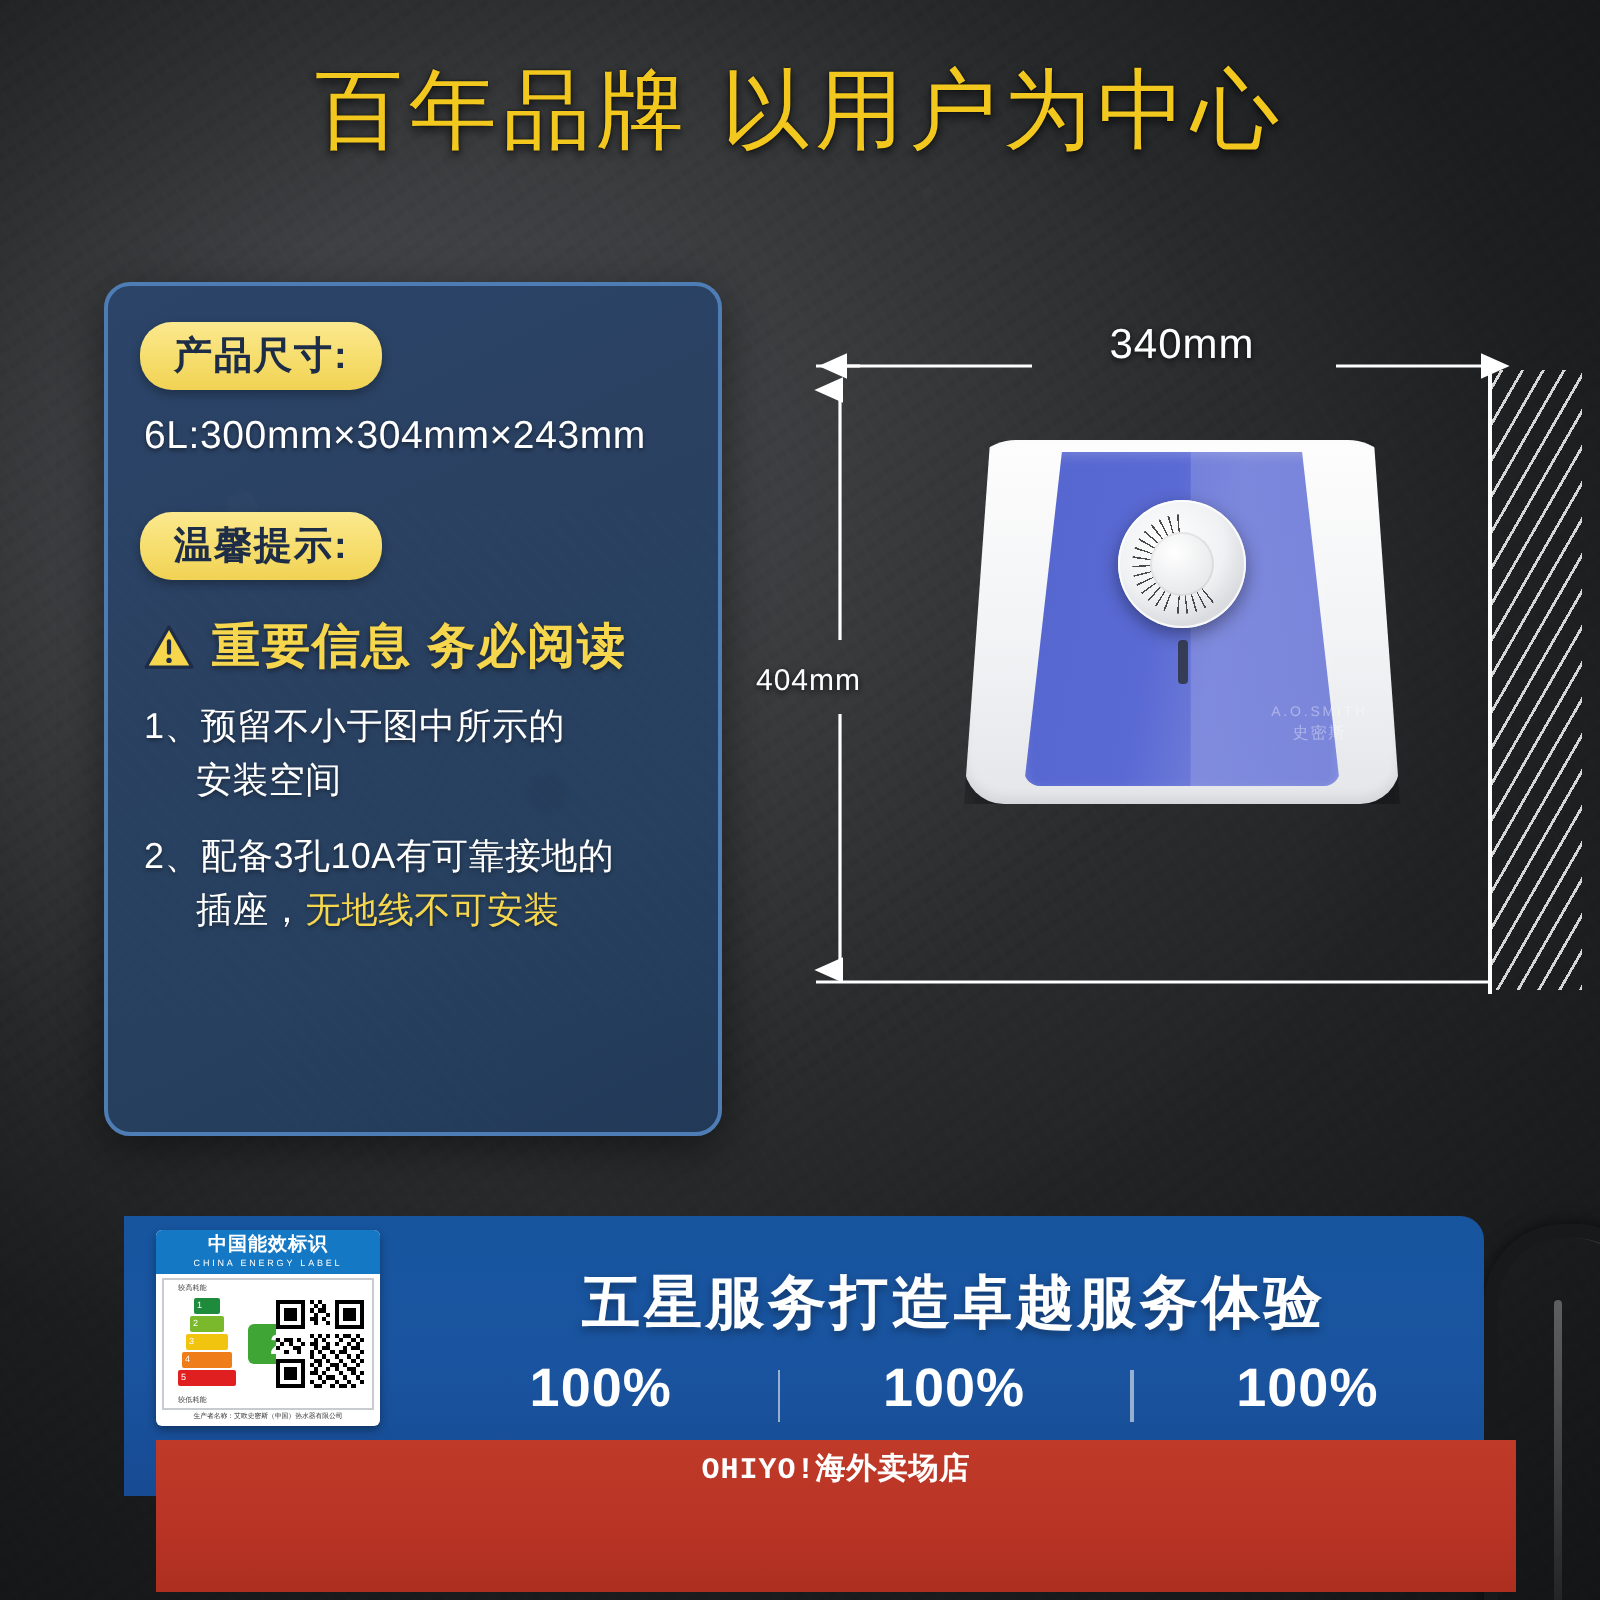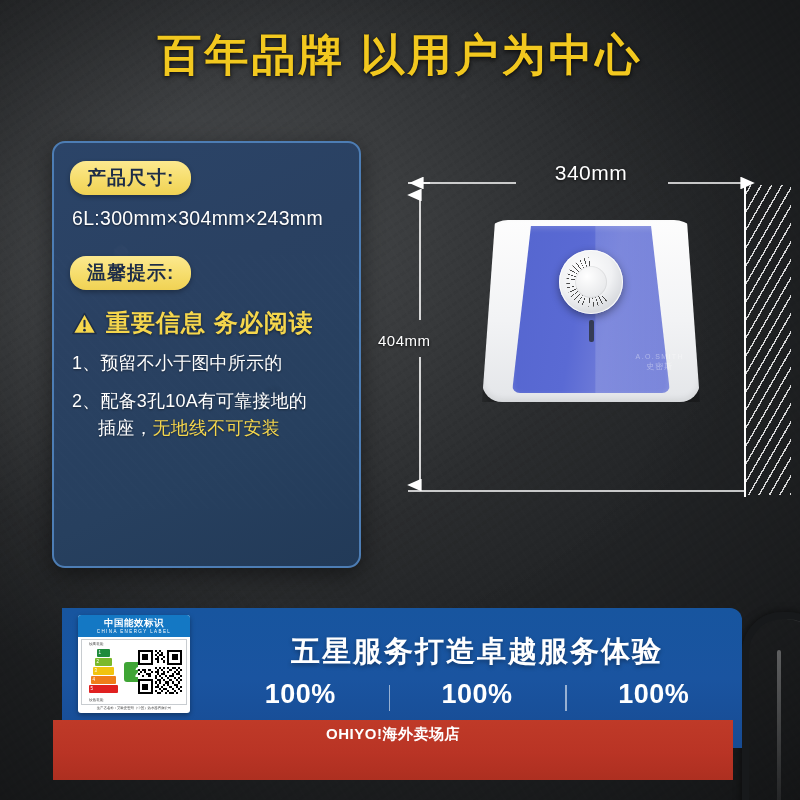--- a/index.html
+++ b/index.html
@@ -42,21 +42,21 @@
   }
   .pipe-hl{
     position:absolute;left:777px;top:650px;width:4px;height:160px;
     background:linear-gradient(180deg,rgba(255,255,255,.30),rgba(255,255,255,.05));
     border-radius:2px;
   }
 
   
   .headline{
     position:absolute;left:0;top:26px;width:800px;text-align:center;
-    font-size:44px;font-weight:bold;letter-spacing:3px;
+    font-size:44px;font-weight:normal;letter-spacing:3px;
     color:#f2c81f;
     text-shadow:0 2px 5px rgba(0,0,0,.75), 0 0 1px rgba(0,0,0,.9);
     white-space:nowrap;
   }
 
   
   .panel{
     position:absolute;left:52px;top:141px;width:305px;height:423px;
     background:linear-gradient(155deg,#2b4468 0%,#2a4162 35%,#27405f 70%,#223a58 100%);
     border:2px solid #4d7db4;
@@ -245,22 +245,23 @@
     flex:1;text-align:center;color:#ffffff;font-size:27px;font-weight:bold;
     letter-spacing:.5px;position:relative;
   }
   .svc-stat + .svc-stat::before{
     content:"";position:absolute;left:0;top:6px;width:1.5px;height:26px;
     background:rgba(255,255,255,.55);
   }
 
   
   .red-banner{
-    position:absolute;left:53px;top:720px;width:680px;height:60px;
+    position:absolute;left:78px;top:720px;width:680px;height:76px;
     background:linear-gradient(180deg,#bf3a28 0%,#b93425 55%,#ad2f20 100%);
+    font-family:Liberation Mono, monospace;
   }
   .shop-name{
     position:absolute;left:0;top:5px;width:680px;text-align:center;
     color:#ffffff;font-size:15px;font-weight:bold;letter-spacing:.5px;
     white-space:nowrap;
   }
   .slogan{
     position:absolute;left:0;top:24px;width:680px;text-align:center;
     color:#ffffff;font-size:37px;font-weight:bold;letter-spacing:2px;
     text-shadow:0 2px 4px rgba(0,0,0,.3);white-space:nowrap;
@@ -292,20 +293,21 @@
         <svg class="warn-tri" viewBox="0 0 26 24">
           <polygon points="13,1.5 25,22.5 1,22.5" fill="#f5d64c" stroke="#1d2d48" stroke-width="1.6" stroke-linejoin="round"></polygon>
           <rect x="11.9" y="8" width="2.2" height="8" rx="1" fill="#1d2d48"></rect>
           <circle cx="13" cy="19" r="1.4" fill="#1d2d48"></circle>
         </svg>
         <div class="warn-title">重要信息 务必阅读</div>
       </div>
 
       <div class="note">
         <span class="note-line">1、预留不小于图中所示的</span>
+        <span class="note-indent">安装空间</span>
       </div>
 
       <div class="note">
         <span class="note-line">2、配备3孔10A有可靠接地的</span>
         <span class="note-indent"><span>插座，</span><span class="hl-yellow">无地线不可安装</span></span>
       </div>
 
     </div>
   </div>
 

